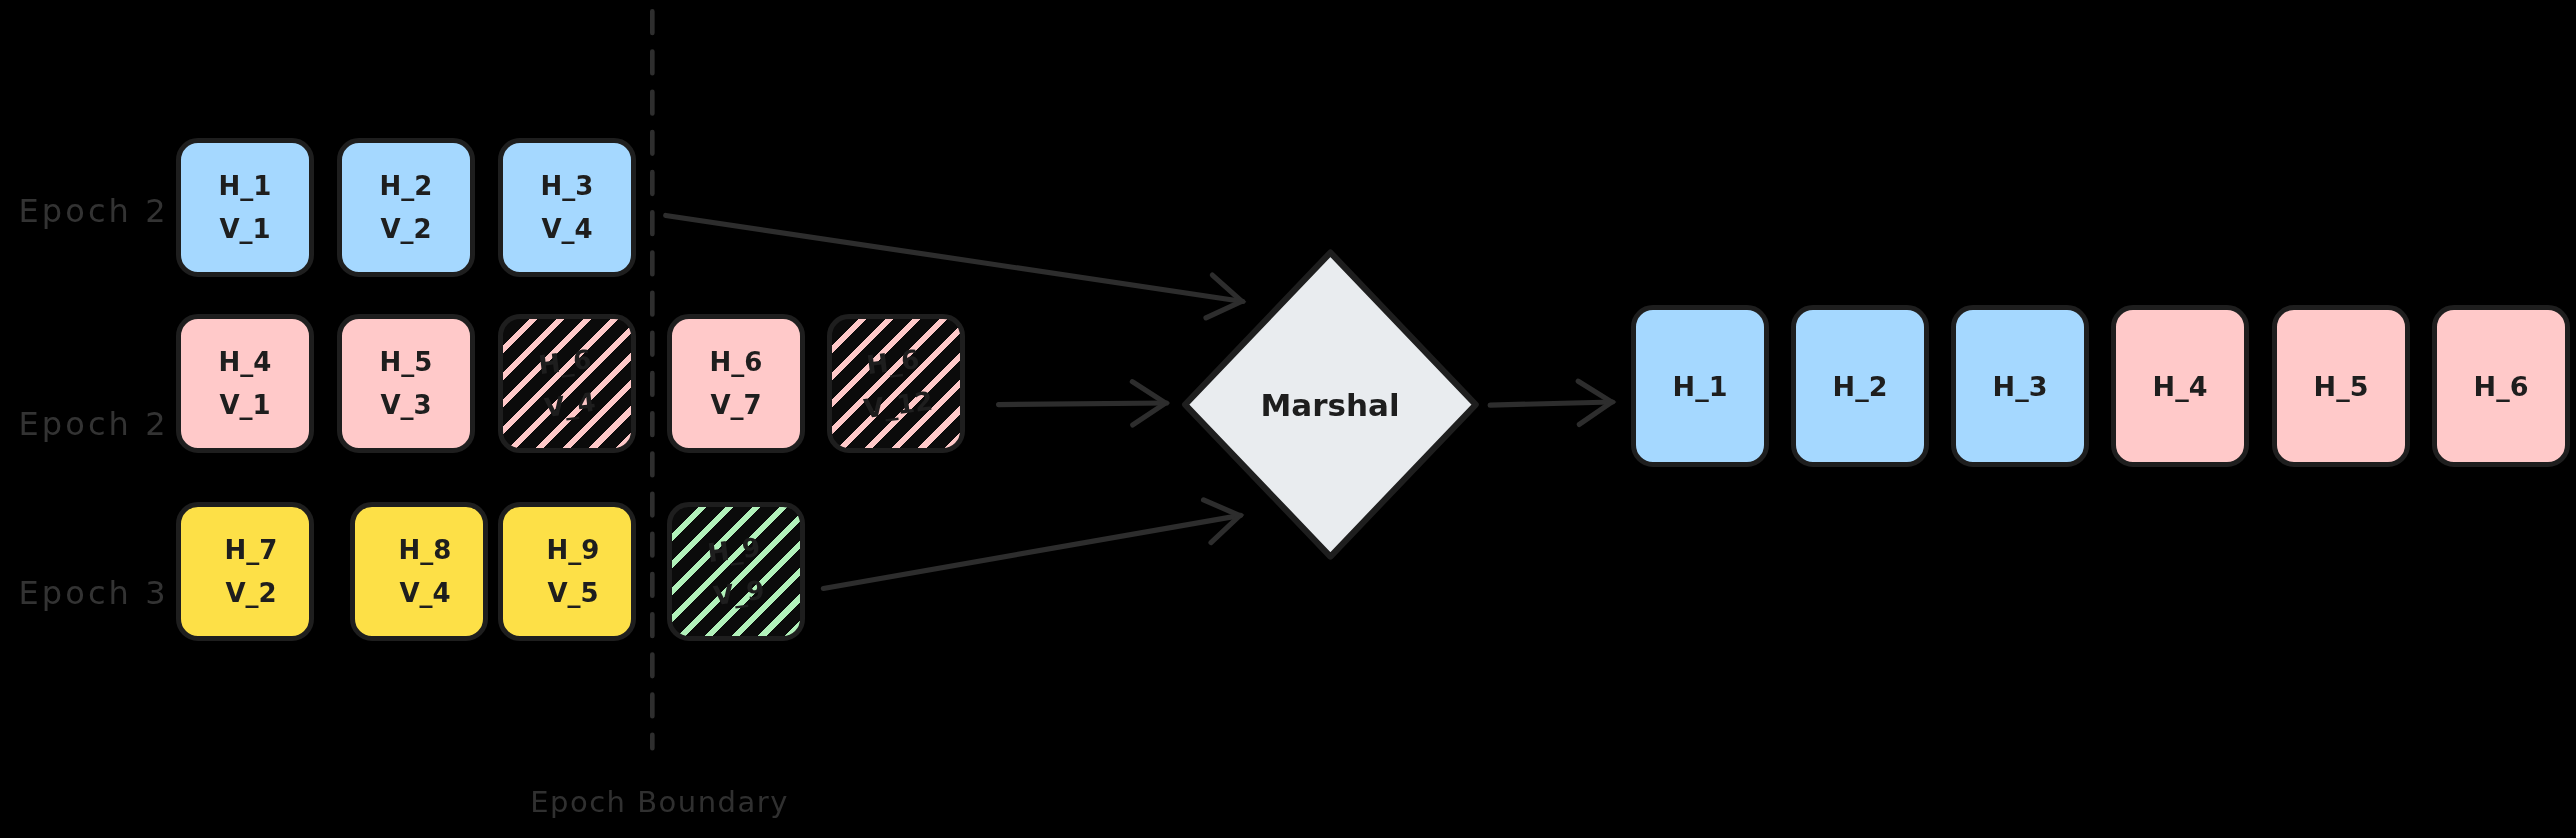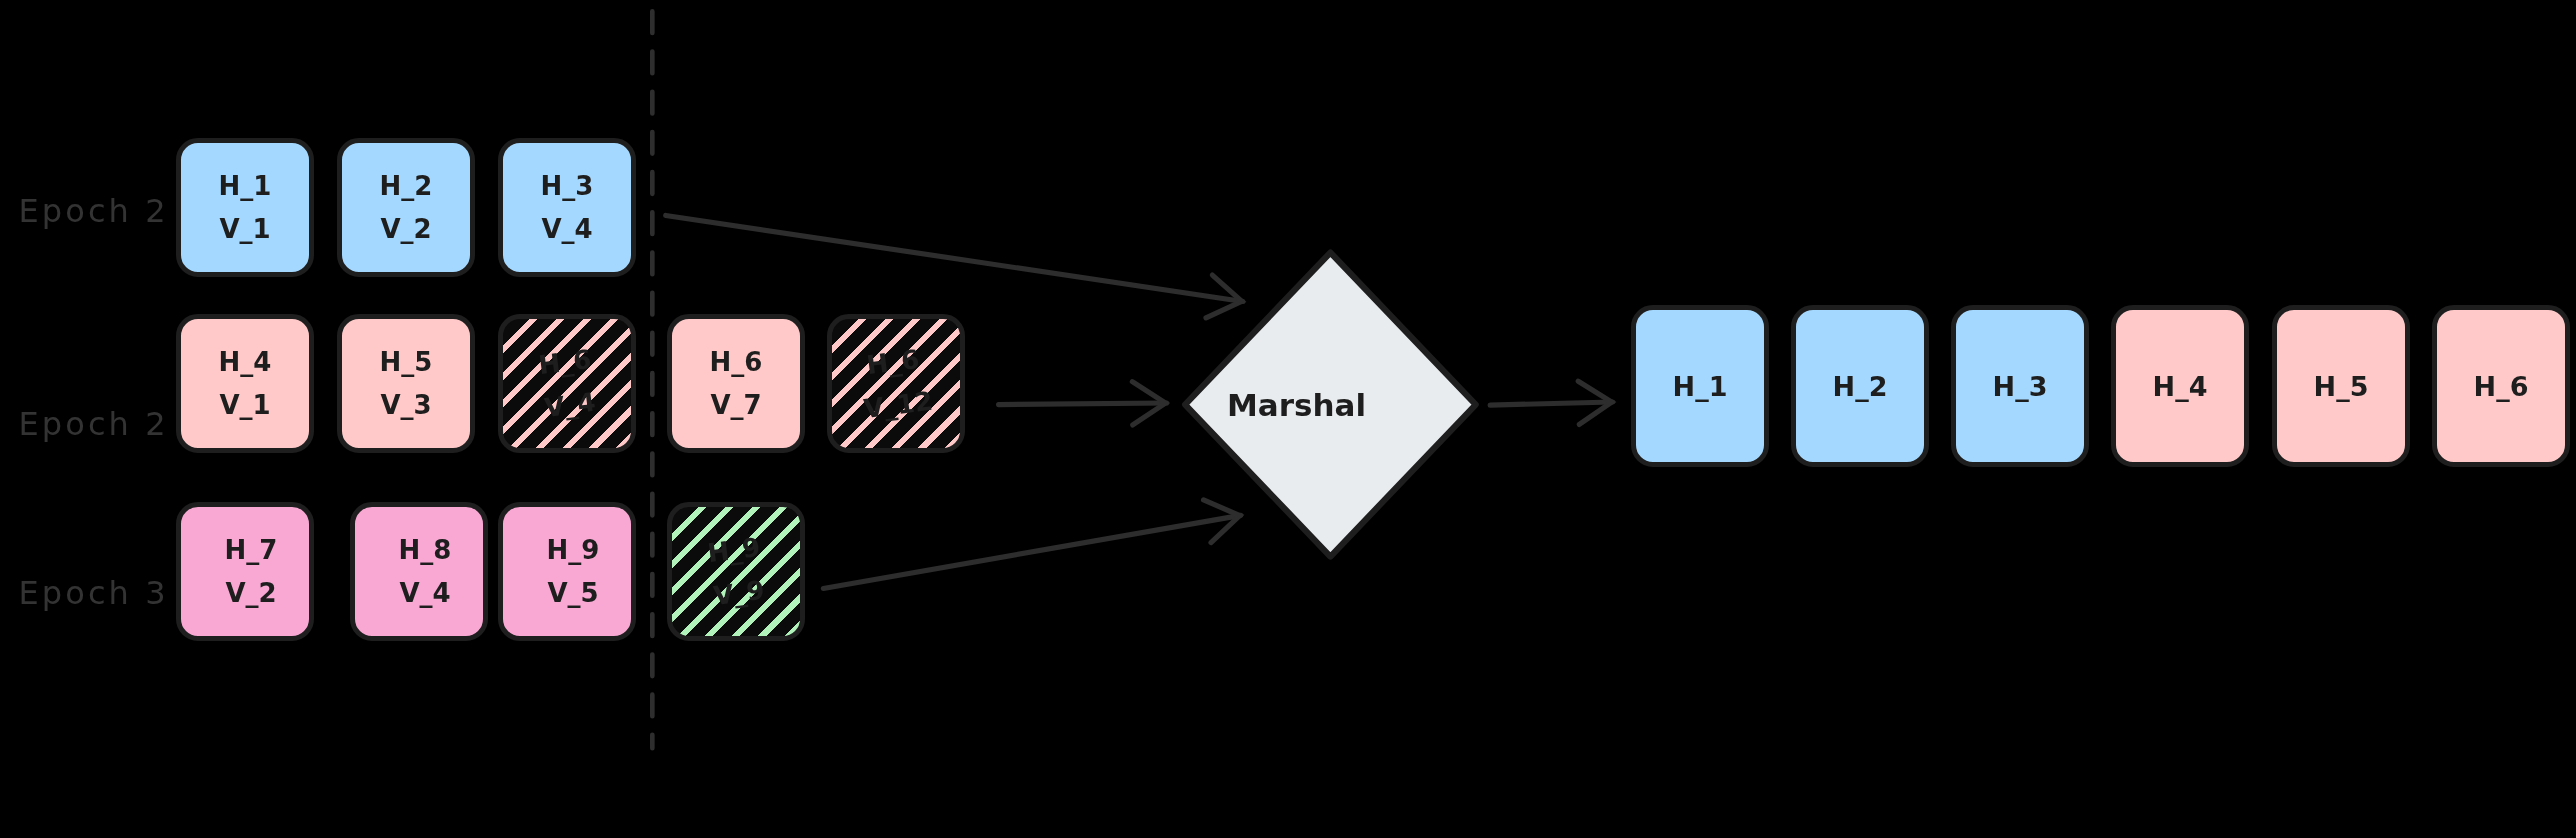--- a/index.html
+++ b/index.html
@@ -12,29 +12,29 @@
   .box{position:absolute;box-sizing:border-box;border:5.2px solid #1e1e1e;
        border-radius:22px;display:flex;align-items:center;justify-content:center;
        color:#1e1e1e;font-weight:600;}
   .epoch-box{width:138px;height:139px;font-size:26px;}
   .out-box{width:138px;height:162px;font-size:27px;}
   .lines{display:flex;flex-direction:column;align-items:center;gap:13.4px;}
   .box.hatched .lines{transform:rotate(-7deg);}
 
   .fill-blue{background:#a5d8ff;}
   .fill-pink{background:#ffc9c9;}
-  .fill-green{background:#f9a8d4;padding-left:12px;}
+  .fill-green{background:#fde047;padding-left:12px;}
   .hatch-pink{background:repeating-linear-gradient(135deg,#ffc9c9 0 5.7px,#0b0b0b 5.7px 19px);}
   .hatch-green{background:repeating-linear-gradient(135deg,#b2f2bb 0 5.7px,#0b0b0b 5.7px 19px);}
 
   .row-label{position:absolute;left:18.5px;transform:translateY(-50%);
              color:#333333;font-size:32px;letter-spacing:3.1px;white-space:nowrap;}
   .boundary-label{position:absolute;left:515px;top:785px;width:289px;text-align:center;
                   color:#303030;font-size:29px;letter-spacing:1.5px;white-space:nowrap;}
-  .marshal-label{position:absolute;left:1227px;top:387px;width:206px;text-align:left;
+  .marshal-label{position:absolute;left:1227px;top:387px;width:206px;text-align:center;
                  color:#1e1e1e;font-size:31px;font-weight:600;}
 
   .dash-line{stroke:#2e2e2e;stroke-width:9;stroke-dasharray:42 36;stroke-linecap:round;}
   .arrow{stroke:#2d2d2d;stroke-width:10;fill:none;stroke-linecap:round;}
   .diamond{fill:#e9ecef;stroke:#1e1e1e;stroke-width:12;stroke-linejoin:round;}
 </style>
 </head>
 <body>
 
 <div id="stage">
@@ -128,20 +128,21 @@
         <div>V_5</div>
       </div>
   </div>
   <div class="box epoch-box hatch-green hatched" style="left:667px;top:502px">
     <div class="lines">
         <div>H_9</div>
         <div>V_9</div>
       </div>
   </div>
 
+  <div class="boundary-label">Epoch Boundary</div>
   <div class="marshal-label">Marshal</div>
 
   <div class="box out-box fill-blue" style="left:1631px;top:305px">
       <div class="lines">
         <div>H_1</div>
       </div>
     </div>
   <div class="box out-box fill-blue" style="left:1791px;top:305px">
       <div class="lines">
         <div>H_2</div>

